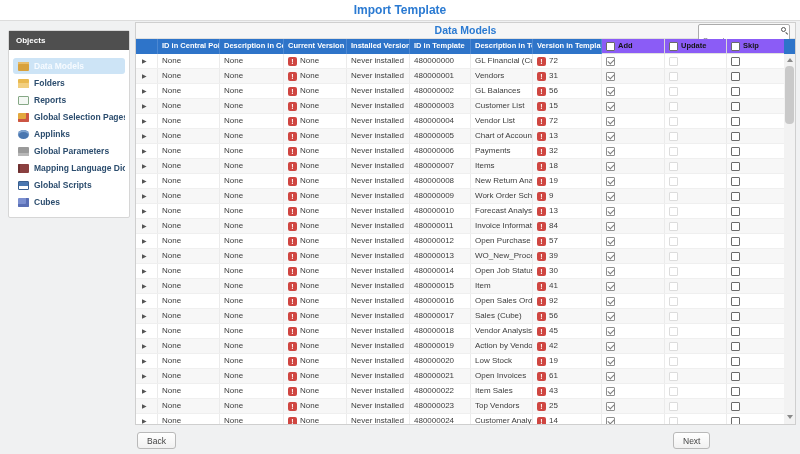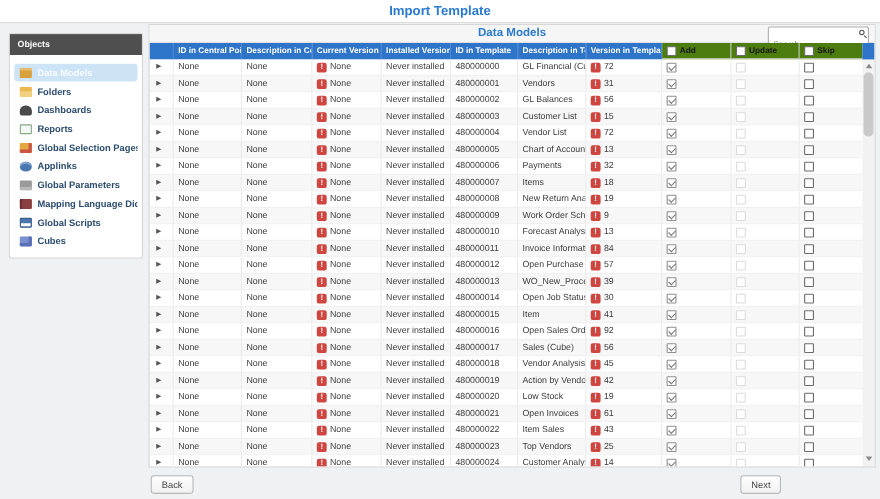--- a/index.html
+++ b/index.html
@@ -72,21 +72,21 @@
   .search-icon::after { content:""; position:absolute; left:4px; top:4px; width:3px; height:1px;
     background:#555; transform:rotate(45deg); transform-origin:0 0; }
 
   .grid { position:absolute; top:16px; left:0; right:0; bottom:0; overflow:hidden; }
   .grid-header { display:flex; height:15px; }
   .hcell {
     font-size:7.5px; font-weight:bold; color:#ffffff; background:#2e74c9;
     line-height:14px; padding:0 4px; border-right:1px solid #4d88d2;
     white-space:nowrap; overflow:hidden; flex:none; cursor:pointer;
   }
-  .hcell.cb-col { background:#4d7c0f; color:#151515; border-right:1px solid #d8d8d8;
+  .hcell.cb-col { background:#8b5cf6; color:#151515; border-right:1px solid #d8d8d8;
     border-bottom:1px solid #e0e0e0; display:flex; align-items:center; gap:3px; }
   .grid-body { position:absolute; top:15px; left:0; right:11px; bottom:0; overflow:hidden; }
   .grow { display:flex; height:15px; border-bottom:1px solid #efefef; background:#ffffff; }
   .grow.odd { background:#f7f7f7; }
   .bcell {
     font-size:8px; color:#3c3c3c; line-height:14px; padding:0 4px;
     border-right:1px solid #ebebeb; white-space:nowrap; overflow:hidden; flex:none;
     display:flex; align-items:center; gap:3px;
   }
   .col0{width:22px;} .col1{width:62px;} .col2{width:64px;} .col3{width:63px;}
@@ -138,24 +138,20 @@
 <aside class="sidebar">
   <div class="sidebar-header">Objects</div>
   <ul class="sidebar-list" id="sidebar-list">
       <li class="sidebar-item selected">
         <span class="s-icon icon-data-models-icon"></span>
         <span>Data Models</span>
       </li>
       <li class="sidebar-item">
         <span class="s-icon icon-folder-icon"></span>
         <span>Folders</span>
-      </li>
-      <li class="sidebar-item">
-        <span class="s-icon icon-dashboard-icon"></span>
-        <span>Dashboards</span>
       </li>
       <li class="sidebar-item">
         <span class="s-icon icon-report-icon"></span>
         <span>Reports</span>
       </li>
       <li class="sidebar-item">
         <span class="s-icon icon-selection-pages-icon"></span>
         <span>Global Selection Pages</span>
       </li>
       <li class="sidebar-item">

